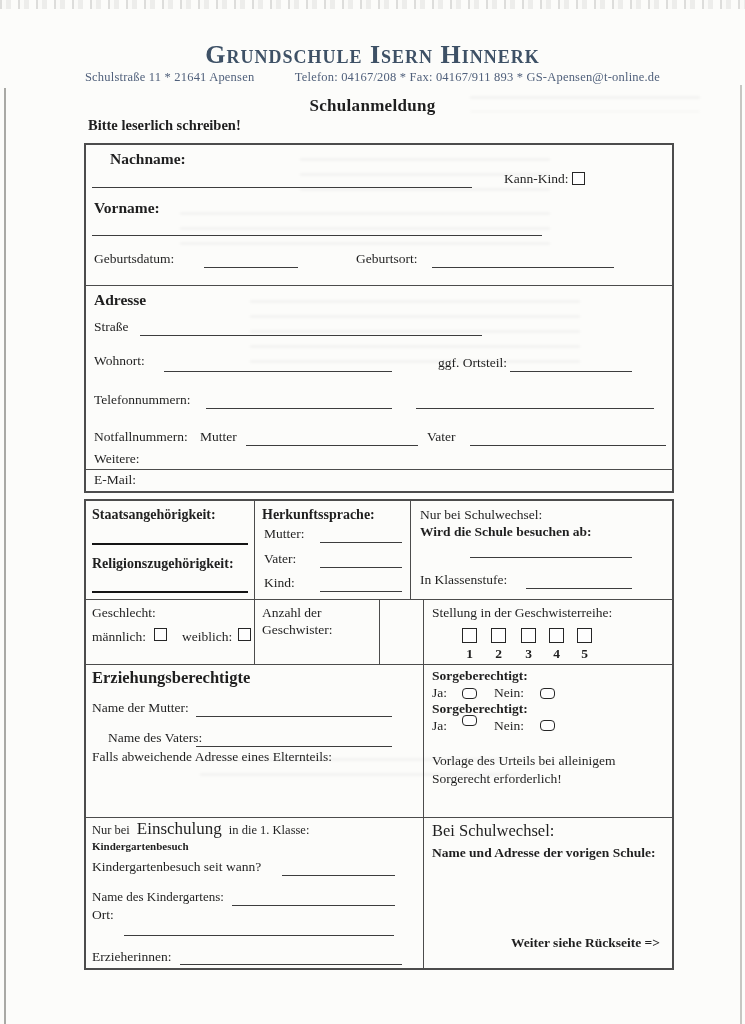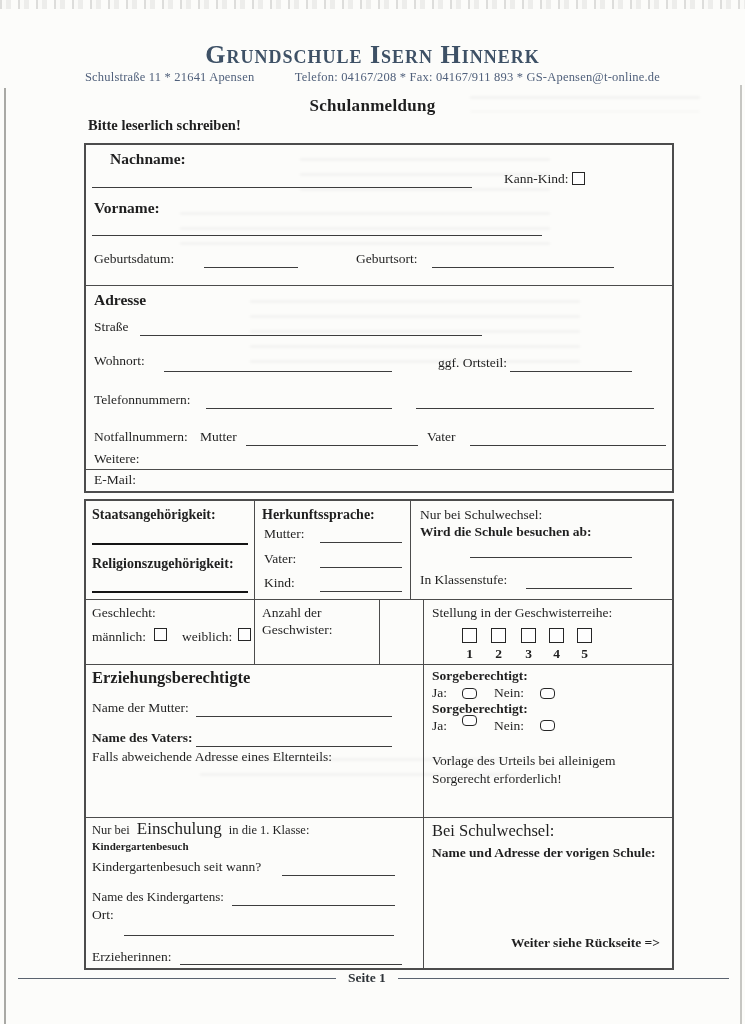--- a/index.html
+++ b/index.html
@@ -143,21 +143,21 @@
     <div class="cb big" style="left:491px;top:127px;"></div>
     <span class="num" style="left:376px;top:145px;">1</span>
     <span class="num" style="left:405px;top:145px;">2</span>
     <span class="num" style="left:435px;top:145px;">3</span>
     <span class="num" style="left:463px;top:145px;">4</span>
     <span class="num" style="left:491px;top:145px;">5</span>
 
     <span class="abs b" style="left:6px;top:167px;font-size:16.5px;">Erziehungsberechtigte</span>
     <span class="abs lbl" style="left:6px;top:199px;">Name der Mutter:</span>
     <div class="wl" style="left:110px;top:215px;width:196px;"></div>
-    <span class="abs lbl" style="left:6px;top:229px;font-weight:bold;">Name des Vaters:</span>
+    <span class="abs lbl" style="left:22px;top:229px;">Name des Vaters:</span>
     <div class="wl" style="left:110px;top:245px;width:196px;"></div>
     <span class="abs lbl" style="left:6px;top:248px;">Falls abweichende Adresse eines Elternteils:</span>
 
     <span class="abs lbl b" style="left:346px;top:167px;">Sorgeberechtigt:</span>
     <span class="abs lbl" style="left:346px;top:184px;">Ja:</span>
     <div class="cb rnd" style="left:376px;top:187px;"></div>
     <span class="abs lbl" style="left:408px;top:184px;">Nein:</span>
     <div class="cb rnd" style="left:454px;top:187px;"></div>
     <span class="abs lbl b" style="left:346px;top:200px;">Sorgeberechtigt:</span>
     <span class="abs lbl" style="left:346px;top:217px;">Ja:</span>
@@ -179,19 +179,14 @@
     <span class="abs lbl" style="left:6px;top:406px;">Ort:</span>
     <div class="wl" style="left:38px;top:434px;width:270px;"></div>
     <span class="abs lbl" style="left:6px;top:448px;">Erzieherinnen:</span>
     <div class="wl" style="left:94px;top:463px;width:222px;"></div>
 
     <span class="abs h17" style="left:346px;top:320px;">Bei Schulwechsel:</span>
     <div class="abs lbl b" style="left:346px;top:434px;width:228px;text-align:right;">Weiter siehe Rückseite =&gt;</div>
     <div class="abs lbl b note" style="left:346px;top:343px;width:228px;">Name und Adresse der vorigen Schule:</div>
   </div>
 
-  <div class="abs" style="left:18px;right:16px;top:970px;height:16px;display:flex;align-items:center;">
-    <div class="fline" style="width:318px;"></div>
-    <span class="b" style="font-size:13.5px;color:#2e3338;margin:0 12px;">Seite 1</span>
-    <div class="fline" style="flex:1;"></div>
-  </div>
 
 </div>
 
 </body></html>

